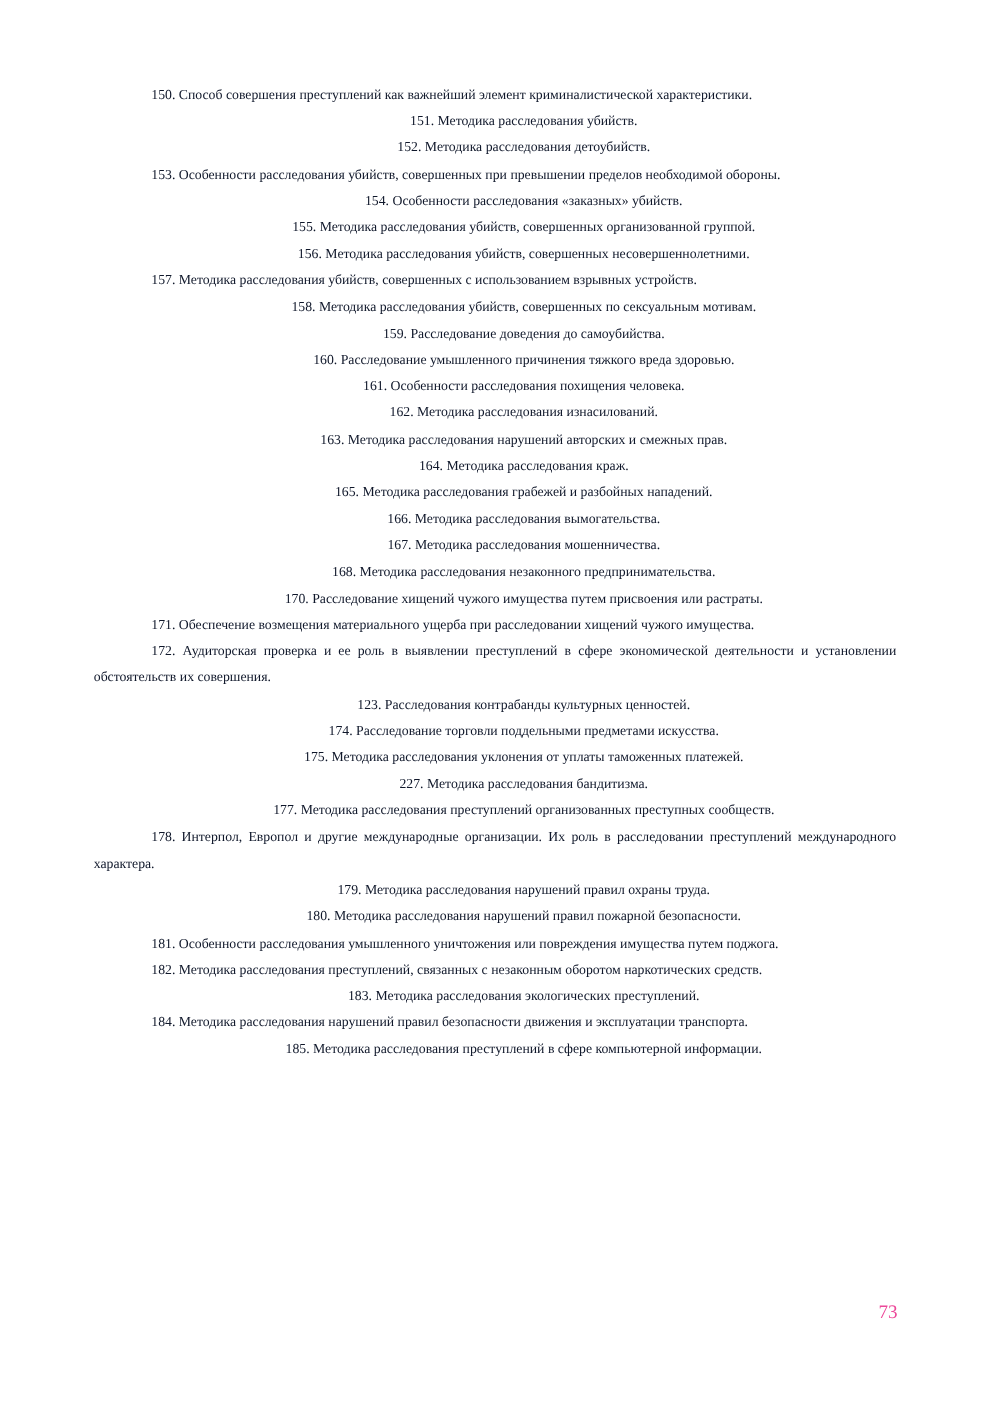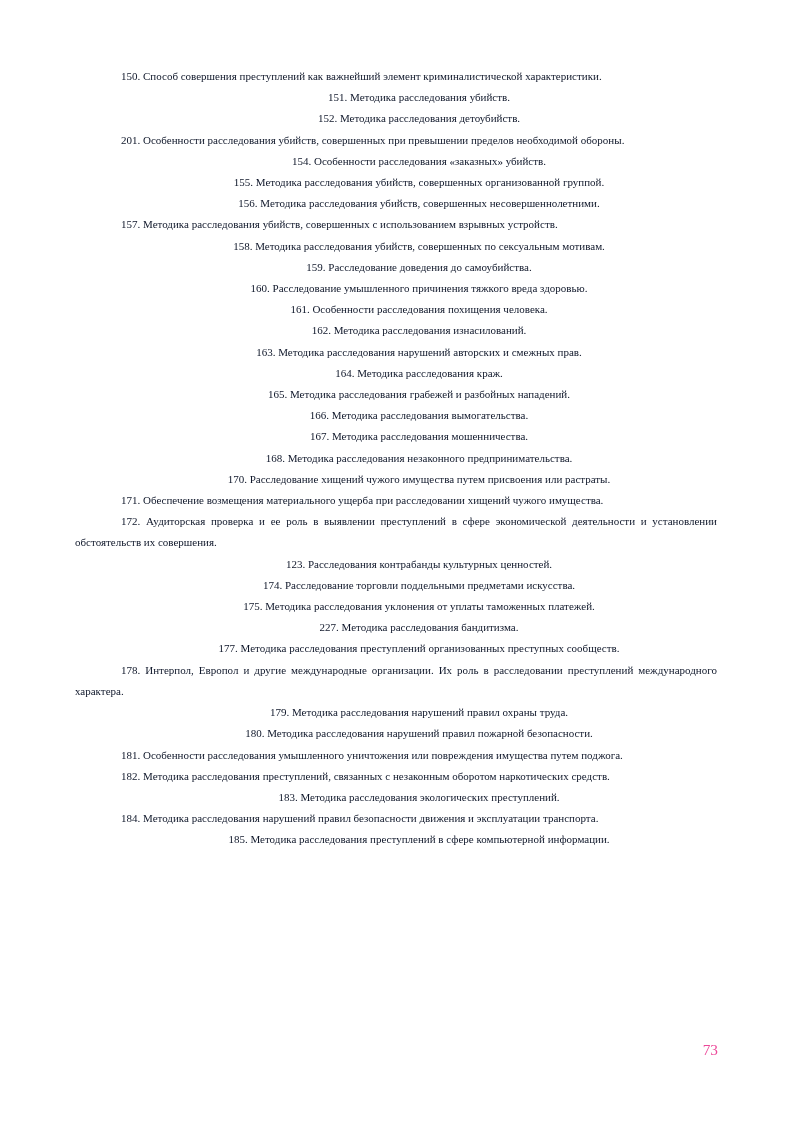--- a/index.html
+++ b/index.html
@@ -43,21 +43,21 @@
       color: #ec4899;
     }
   </style>
 </head>
 <body>
 
 <div class="page" id="page">
     <p class="item">150. Способ совершения преступлений как важнейший элемент криминалистической характеристики.</p>
     <p class="item single">151. Методика расследования убийств.</p>
     <p class="item single">152. Методика расследования детоубийств.</p>
-    <p class="item">201. Особенности расследования убийств, совершенных при превышении пределов необходимой обороны.</p>
+    <p class="item">153. Особенности расследования убийств, совершенных при превышении пределов необходимой обороны.</p>
     <p class="item single">154. Особенности расследования «заказных» убийств.</p>
     <p class="item single">155. Методика расследования убийств, совершенных организованной группой.</p>
     <p class="item single">156. Методика расследования убийств, совершенных несовершеннолетними.</p>
     <p class="item">157. Методика расследования убийств, совершенных с использованием взрывных устройств.</p>
     <p class="item single">158. Методика расследования убийств, совершенных по сексуальным мотивам.</p>
     <p class="item single">159. Расследование доведения до самоубийства.</p>
     <p class="item single">160. Расследование умышленного причинения тяжкого вреда здоровью.</p>
     <p class="item single">161. Особенности расследования похищения человека.</p>
     <p class="item single">162. Методика расследования изнасилований.</p>
     <p class="item single">163. Методика расследования нарушений авторских и смежных прав.</p>

